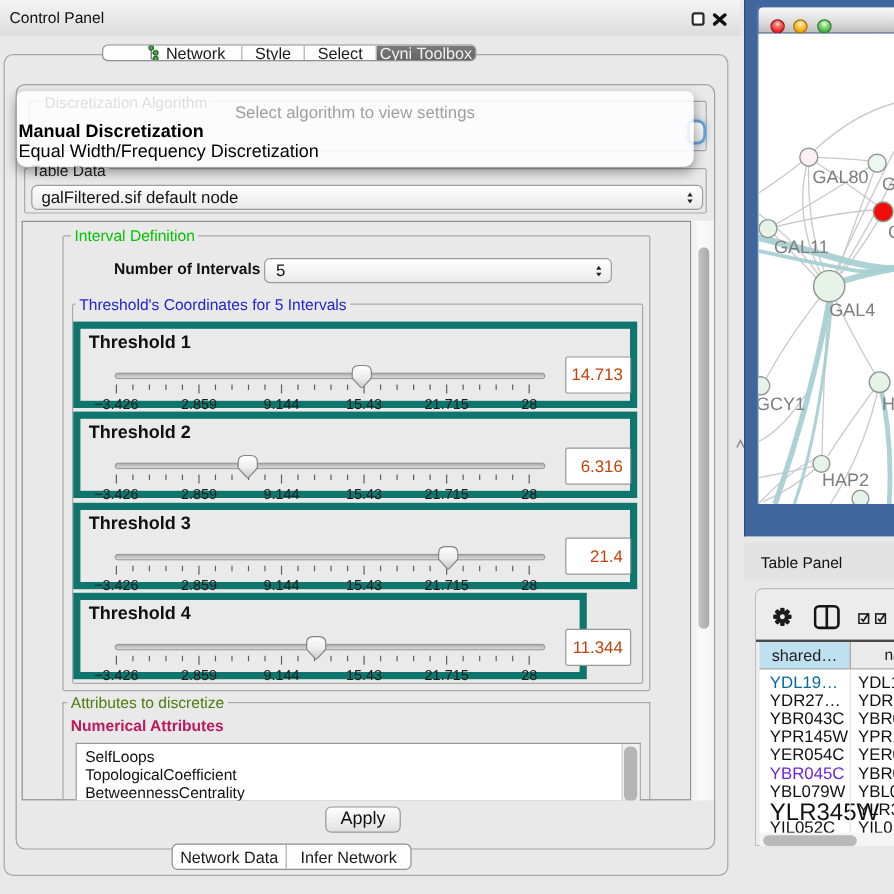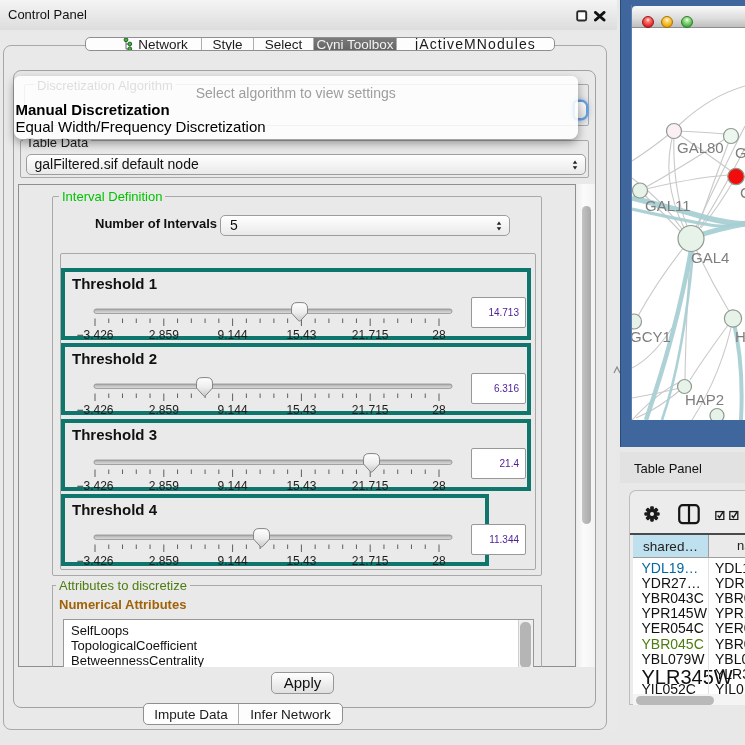--- a/index.html
+++ b/index.html
@@ -1,20 +1,20 @@
 <!DOCTYPE html>
 <html><head><meta charset="utf-8"><style>
 *{margin:0;padding:0;box-sizing:border-box;}
 html,body{width:745px;height:745px;overflow:hidden;background:#e8e8e8;
  font-family:"Liberation Sans",sans-serif;-webkit-font-smoothing:antialiased;}
 .abs{position:absolute;}
-.tbox{position:absolute;border:4px solid #0f766e;background:#eaeaea;}
+.tbox{position:absolute;border:6px solid #0f766e;background:#eaeaea;}
 .tboxtitle{position:absolute;left:7px;top:3px;font-size:15px;font-weight:bold;color:#111;}
 .vfield{position:absolute;width:55px;height:31px;background:#ffffff;border:1px solid #989898;
- border-radius:2px;font-size:10px;color:#4c1d95;text-align:right;line-height:29px;padding-right:6px;}
+ border-radius:2px;font-size:14px;color:#c2410c;text-align:right;line-height:29px;padding-right:6px;}
 .gtitle{position:absolute;font-size:13px;background:#e9e9e9;padding:0 3px;}
 .group{position:absolute;border:1px solid #a9a9a9;border-radius:2px;}
 .combo{position:absolute;background:linear-gradient(#ffffff,#f2f2f2 60%,#e9e9e9);border:1px solid #9d9d9d;
  border-radius:5px;font-size:14px;color:#111;}
 .combo .arrows{position:absolute;right:7px;top:50%;transform:translateY(-50%);width:6px;height:11px;}
 .seg{display:flex;position:absolute;background:#fdfdfd;border:1px solid #8f8f8f;border-radius:5px;overflow:hidden;
  font-size:13.5px;color:#1a1a1a;}
 .seg>div{display:flex;align-items:center;justify-content:center;border-left:1px solid #aeaeae;}
 .seg>div:first-child{border-left:none;}
 .seg>div.sel{background:linear-gradient(#7b7b7b,#646464);color:#f2f2f2;}
@@ -34,21 +34,20 @@
     <div class="seg" style="left:85px;top:37px;height:14px;padding-left:24px;">
       <div style="width:91px;"><svg width="10" height="15" viewBox="0 0 10 15" style="margin-right:5px">
           <path d="M3 3 V12 M3 7 H6.5 M3 12 H6.5" stroke="#6a6a78" stroke-width="1" fill="none"></path>
           <circle cx="3" cy="2.8" r="1.9" fill="#4aaa4a" stroke="#1f671f" stroke-width="1"></circle>
           <circle cx="6.8" cy="7" r="1.9" fill="#4aaa4a" stroke="#1f671f" stroke-width="1"></circle>
           <circle cx="6.8" cy="11.8" r="1.9" fill="#4aaa4a" stroke="#1f671f" stroke-width="1"></circle>
         </svg>Network</div>
       <div style="width:52px;">Style</div>
       <div style="width:60px;">Select</div>
       <div class="sel" style="width:83px;">Cyni Toolbox</div>
-      <div style="width:158px;font-size:14px;letter-spacing:1.1px;">jActiveMNodules</div>
     </div>
     <div class="group" style="left:24px;top:84px;width:564.5px;height:41.5px;"></div>
     <div class="gtitle" style="left:34px;top:78px;color:#1c1c1c;">Discretization Algorithm</div>
     <div class="abs" style="left:575px;top:102px;width:11px;height:16px;border-radius:3px 5px 5px 3px;background:linear-gradient(#ffffff,#e2e2e2);box-shadow:0 0 0 2.5px rgba(90,150,215,0.85),0 0 5px 3px rgba(90,150,215,0.45);"></div>
     <div class="group" style="left:19.5px;top:139.5px;width:569px;height:38px;"></div>
     <div class="gtitle" style="left:23px;top:135px;color:#1c1c1c;">Table Data</div>
     <div class="combo" style="left:25.5px;top:154px;width:560px;height:21px;line-height:19px;"><span style="padding-left:8px;">galFiltered.sif default node</span><svg class="arrows" width="6" height="11" viewBox="0 0 8 14">
         <path d="M4 1 L7 5.4 H1 Z" fill="#222"></path>
         <path d="M4 13 L1 8.6 H7 Z" fill="#222"></path>
       </svg></div>
@@ -56,20 +55,21 @@
     <div class="abs" style="left:576px;top:184px;width:19px;height:483px;background:linear-gradient(90deg,#ededed,#fbfbfb 40%,#f3f3f3);"></div>
     <div class="abs" style="left:582px;top:206px;width:9px;height:318px;border-radius:5px;background:linear-gradient(90deg,#c3c3c3,#a9a9a9);"></div>
     <div class="group" style="left:52px;top:196px;width:490px;height:380px;"></div>
     <div class="gtitle" style="left:59px;top:189px;color:#00c400;">Interval Definition</div>
     <div class="abs" style="left:95px;top:216px;font-size:13px;font-weight:bold;color:#111;">Number of Intervals</div>
     <div class="combo" style="left:220px;top:215px;width:290px;height:21px;line-height:19px;"><span style="padding-left:9px;">5</span><svg class="arrows" width="6" height="11" viewBox="0 0 8 14">
         <path d="M4 1 L7 5.4 H1 Z" fill="#222"></path>
         <path d="M4 13 L1 8.6 H7 Z" fill="#222"></path>
       </svg></div>
     <div class="group" style="left:60px;top:253px;width:476px;height:317px;"></div>
+    <div class="gtitle" style="left:63px;top:246px;color:#2323cf;">Threshold's Coordinates for 5 Intervals</div>
     <div class="tbox" style="left:61px;top:267.5px;width:470px;height:72px;">
       <div class="tboxtitle">Threshold 1</div>
       <svg width="470" height="72" viewBox="0 0 470 72" xmlns="http://www.w3.org/2000/svg" style="position:absolute;left:0;top:0">
         <defs>
           <linearGradient id="gr" x1="0" y1="0" x2="0" y2="1">
             <stop offset="0" stop-color="#a8a8a8"></stop>
             <stop offset="0.5" stop-color="#c6c6c6"></stop>
             <stop offset="1" stop-color="#dedede"></stop>
           </linearGradient>
           <linearGradient id="th" x1="0" y1="0" x2="0" y2="1">
@@ -174,29 +174,29 @@
         <text x="305.2" y="66.5" font-family="Liberation Sans, sans-serif" font-size="12" fill="#1c1c1c" text-anchor="middle">21.715</text>
         <text x="374.0" y="66.5" font-family="Liberation Sans, sans-serif" font-size="12" fill="#1c1c1c" text-anchor="middle">28</text>
         <g transform="translate(196.50,39.2)">
           <path d="M -8 -3 Q -8 -8.6 -2.5 -8.6 L 2.5 -8.6 Q 8 -8.6 8 -3 L 8 1.8 L 1.1 9.4 Q 0 10.4 -1.1 9.4 L -8 1.8 Z" fill="url(#th)" stroke="#848484" stroke-width="1"></path>
         </g>
       </svg>
     </div>
     <div class="vfield" style="left:471px;top:523.5px;">11.344</div>
     <div class="abs" style="left:52px;top:585px;width:490px;height:82px;border:1px solid #a9a9a9;border-bottom:none;"></div>
     <div class="gtitle" style="left:56px;top:578px;color:#4d7c0f;">Attributes to discretize</div>
-    <div class="abs" style="left:59px;top:597px;font-size:13px;font-weight:bold;color:#a16207;">Numerical Attributes</div>
+    <div class="abs" style="left:59px;top:597px;font-size:13px;font-weight:bold;color:#be185d;">Numerical Attributes</div>
     <div class="abs" style="left:63px;top:619px;width:471px;height:48px;background:#ffffff;border:1px solid #989898;border-bottom:none;overflow:hidden;">
       <div style="font-size:13px;color:#111;padding:3px 0 0 7px;line-height:15px;">SelfLoops<br>TopologicalCoefficient<br>BetweennessCentrality</div>
       <div style="position:absolute;right:0;top:0;width:15px;height:48px;background:#f0f0f0;border-left:1px solid #cfcfcf;"></div>
       <div style="position:absolute;right:2px;top:2px;width:11px;height:46px;border-radius:5px;background:#b5b5b5;"></div>
     </div>
     <div class="abs" style="left:271px;top:672px;width:63px;height:22px;border:1px solid #979797;border-radius:5px;background:linear-gradient(#ffffff,#ececec 60%,#e0e0e0);font-size:15px;color:#111;text-align:center;line-height:20px;">Apply</div>
     <div class="seg" style="left:143px;top:703px;height:22px;">
-      <div style="width:94px;">Impute Data</div>
+      <div style="width:94px;">Network Data</div>
       <div style="width:104px;">Infer Network</div>
     </div>
   </div>
 <svg width="8" height="8" style="position:absolute;left:613px;top:366px">
     <path d="M1 7 L4 1 L7 7" fill="none" stroke="#8a8a8a" stroke-width="1.2"></path>
   </svg>
 <div class="abs" style="left:13.5px;top:76px;width:564.5px;height:62.5px;background:rgba(255,255,255,0.85);border-radius:6px 6px 8px 8px;box-shadow:0 4px 10px rgba(0,0,0,0.38);z-index:50;">
     <div style="position:absolute;left:0;right:0;top:8.5px;text-align:center;font-size:14px;color:#9e9e9e;">Select algorithm to view settings</div>
     <div style="position:absolute;left:2px;top:25px;font-size:15px;font-weight:bold;color:#000;">Manual Discretization</div>
     <div style="position:absolute;left:2px;top:41.5px;font-size:15px;color:#000;">Equal Width/Frequency Discretization</div>
@@ -294,21 +294,21 @@
     <div style="position:absolute;left:8.5px;top:1.5px;font-size:14px;color:#0369a1;">YDL19…</div>
     <div style="position:absolute;left:82px;top:1.5px;font-size:14px;color:#111;">YDL1</div>
     <div style="position:absolute;left:8.5px;top:16.7px;font-size:14px;color:#111;">YDR27…</div>
     <div style="position:absolute;left:82px;top:16.7px;font-size:14px;color:#111;">YDR2</div>
     <div style="position:absolute;left:8.5px;top:31.9px;font-size:14px;color:#111;">YBR043C</div>
     <div style="position:absolute;left:82px;top:31.9px;font-size:14px;color:#111;">YBR0</div>
     <div style="position:absolute;left:8.5px;top:47.1px;font-size:14px;color:#111;">YPR145W</div>
     <div style="position:absolute;left:82px;top:47.1px;font-size:14px;color:#111;">YPR1</div>
     <div style="position:absolute;left:8.5px;top:62.3px;font-size:14px;color:#111;">YER054C</div>
     <div style="position:absolute;left:82px;top:62.3px;font-size:14px;color:#111;">YER0</div>
-    <div style="position:absolute;left:8.5px;top:77.5px;font-size:14px;color:#4d7c0f;">YBR045C</div>
+    <div style="position:absolute;left:8.5px;top:77.5px;font-size:14px;color:#6d28d9;">YBR045C</div>
     <div style="position:absolute;left:82px;top:77.5px;font-size:14px;color:#111;">YBR0</div>
     <div style="position:absolute;left:8.5px;top:92.7px;font-size:14px;color:#111;">YBL079W</div>
     <div style="position:absolute;left:82px;top:92.7px;font-size:14px;color:#111;">YBL0</div>
     <div style="position:absolute;left:8.5px;top:107.9px;font-size:20px;color:#111;">YLR345W</div>
     <div style="position:absolute;left:82px;top:107.9px;font-size:14px;color:#111;">YLR3</div>
     <div style="position:absolute;left:8.5px;top:123.1px;font-size:14px;color:#111;">YIL052C</div>
     <div style="position:absolute;left:82px;top:123.1px;font-size:14px;color:#111;">YIL0</div>
     <div style="position:absolute;left:75px;top:0;width:1px;height:136px;background:#e3e3e3;"></div>
   </div>
 <div class="abs" style="left:633px;top:694px;width:112px;height:11px;background:#f4f4f4;"></div>

